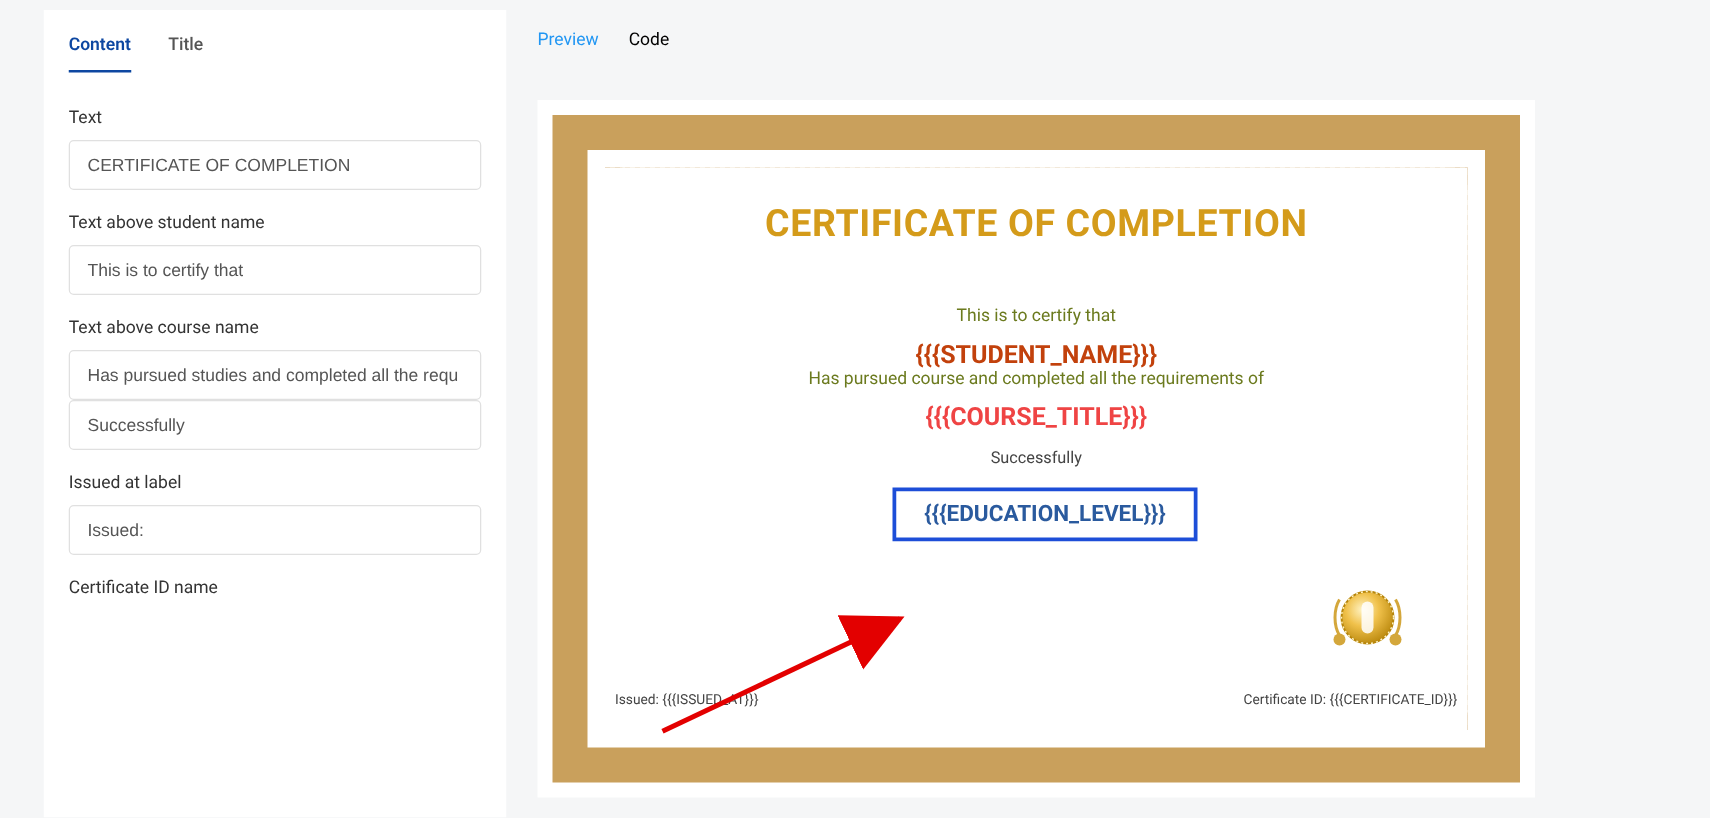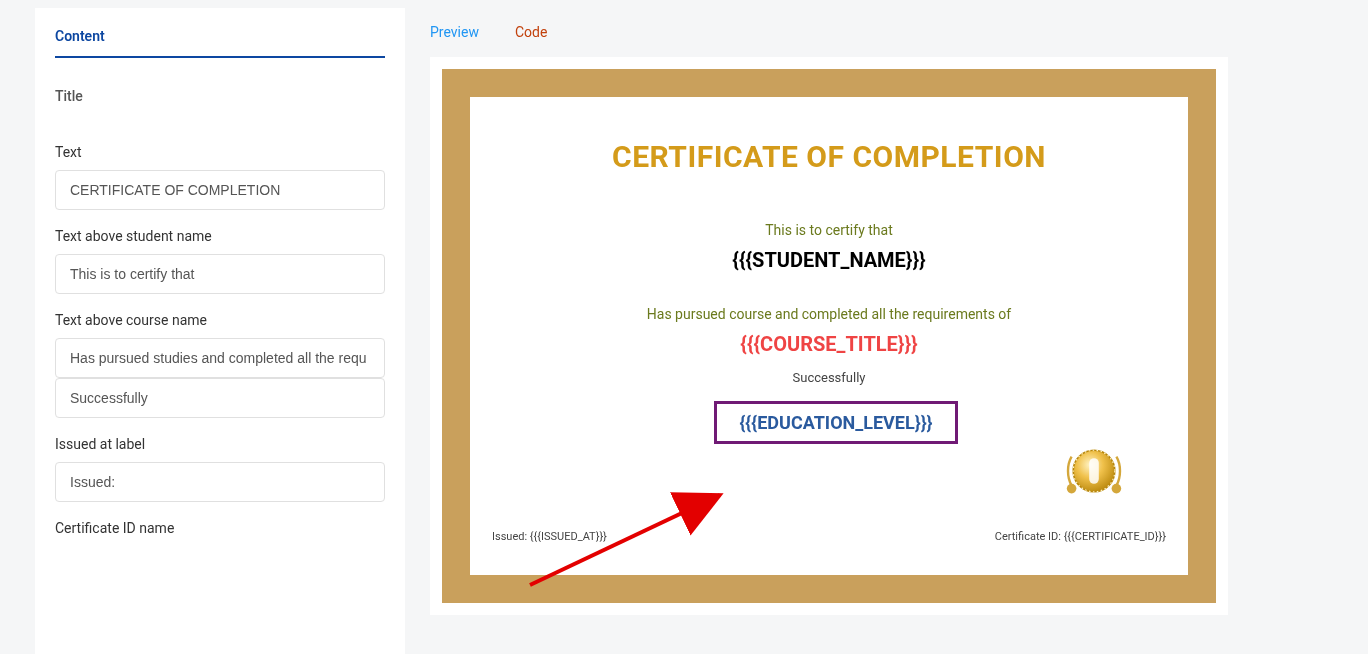--- a/index.html
+++ b/index.html
@@ -18,21 +18,20 @@
   width: 370px;
   height: 646px;
   background: #fff;
   padding: 20px;
 }
 .tabs {
   display: flex;
   gap: 30px;
   border-bottom: none;
   margin-bottom: 28px;
-  flex-direction: column;
 }
 .tab {
   font-size: 14px;
   color: #555;
   padding-bottom: 12px;
   cursor: pointer;
   font-weight: 500;
 }
 .tab.active {
   color: #0d47a1;
@@ -56,27 +55,27 @@
   background: #fff;
 }
 .main {
   position: absolute;
   left: 430px;
   top: 8px;
   width: 908px;
 }
 .main-tabs {
   display: flex;
-  gap: 36px;
-  margin-bottom: 17px;
+  gap: 24px;
+  margin-bottom: 40px;
   padding-top: 16px;
 }
 .main-tab {
   font-size: 14px;
-  color: #c2410c;
+  color: #000000;
   cursor: pointer;
 }
 .main-tab.active { color: #2196f3; }
 .preview-card {
   width: 798px;
   height: 558px;
   background: #fff;
   padding: 12px;
   position: relative;
 }
@@ -129,42 +128,41 @@
   margin-bottom: 48px;
 }
 .cert-text-above-name {
   font-size: 14px;
   color: #6b7a1e;
   margin-bottom: 10px;
 }
 .cert-student {
   font-size: 20px;
   font-weight: 700;
-  color: #000000;
-  margin-bottom: 34px;
+  color: #c2410c;
 }
 .cert-text-above-course {
   font-size: 14px;
   color: #6b7a1e;
   margin-bottom: 10px;
 }
 .cert-course {
   font-size: 20px;
   font-weight: 700;
   color: #ef4444;
   margin-bottom: 14px;
 }
 .cert-text-below-course {
   font-size: 13px;
   color: #444;
   margin-bottom: 16px;
 }
 .cert-edu-box {
   display: inline-block;
-  border: 3px solid #701a75;
+  border: 3px solid #1d4ed8;
   padding: 8px 22px;
   margin-bottom: 40px;
   margin-left: 14px;
 }
 .cert-edu {
   font-size: 18px;
   font-weight: 700;
   color: #2a5a9e;
 }
 .cert-footer {

